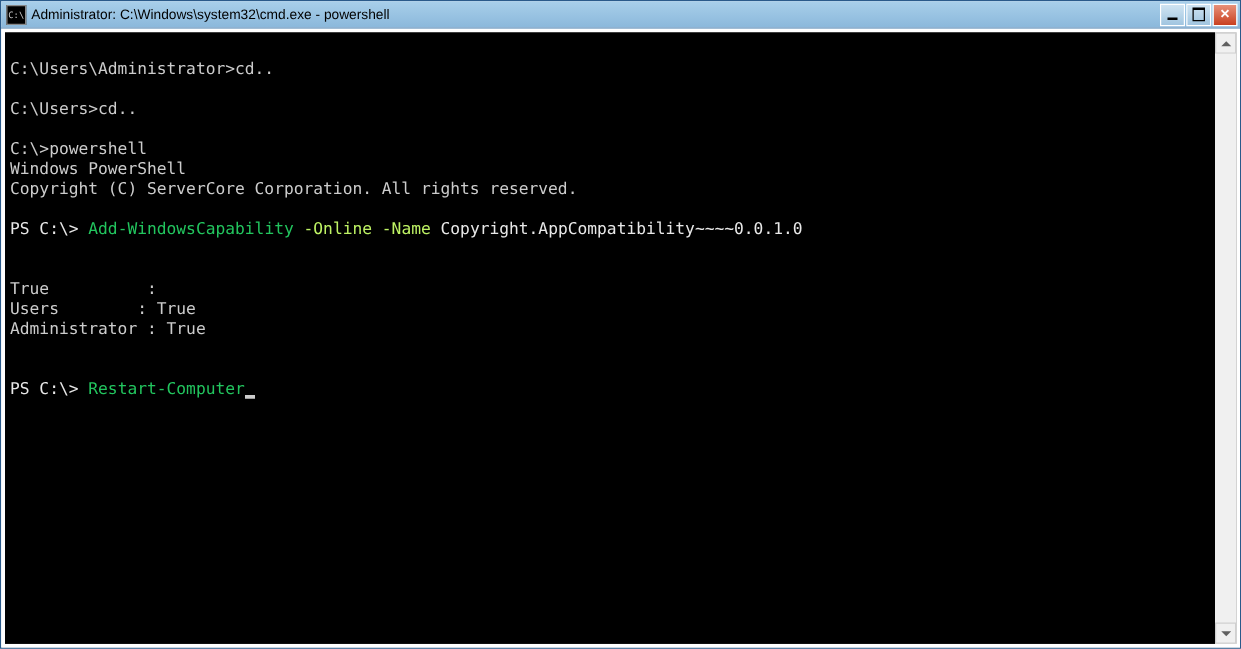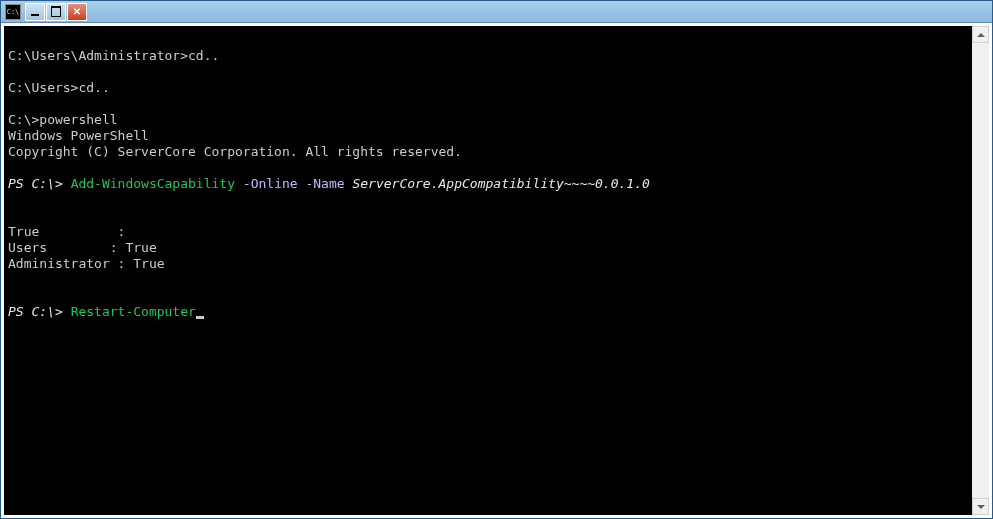--- a/index.html
+++ b/index.html
@@ -144,62 +144,62 @@
       border-top: 4px solid #606060;
     }
     .scroll-track {
       flex: 1;
       background: #f0f0f0;
     }
     .yellow {
       color: #22c55e;
     }
     .gray {
-      color: #c4b5fd;
+      color: #bef264;
     }
     .white {
       color: #e8e8e8;
-      font-style: italic;
     }
     .cursor {
       display: inline-block;
       width: 8px;
       height: 3px;
       background: #cccccc;
       vertical-align: bottom;
       position: relative;
       bottom: 1px;
     }
   </style>
 </head>
 <body>
 
 <div class="window">
   <div class="title-bar">
     <div class="title-icon">
         <span>C:\</span>
       </div>
+    <div class="title-text">Administrator: C:\Windows\system32\cmd.exe - powershell</div>
     <div class="window-controls">
       <div class="window-btn btn-min"></div>
       <div class="window-btn btn-max"></div>
       <div class="window-btn btn-close"></div>
     </div>
   </div>
   <div class="client-area">
     <div class="terminal-container">
       <div class="terminal">
 <span>C:\Users\Administrator&gt;</span><span>cd..</span>
 
 <span>C:\Users&gt;</span><span>cd..</span>
 
 <span>C:\&gt;</span><span>powershell</span>
 <span>Windows PowerShell</span>
 <span>Copyright (C) ServerCore Corporation. All rights reserved.</span>
 
-<span class="white">PS C:\&gt; </span><span class="yellow">Add-WindowsCapability</span><span class="gray"> -Online</span><span class="gray"> -Name</span><span class="white"> ServerCore.AppCompatibility~~~~0.0.1.0</span>
+<span class="white">PS C:\&gt; </span><span class="yellow">Add-WindowsCapability</span><span class="gray"> -Online</span><span class="gray"> -Name</span><span class="white"> Copyright.AppCompatibility~~~~0.0.1.0</span>
 
 
 <span>True          :</span>
 <span>Users        : </span><span>True</span>
 <span>Administrator : </span><span>True</span>
 
 
 <span class="white">PS C:\&gt; </span><span class="yellow">Restart-Computer</span><span class="cursor"></span></div>
       <div class="scrollbar">
         <div class="scroll-arrow scroll-up"></div>

